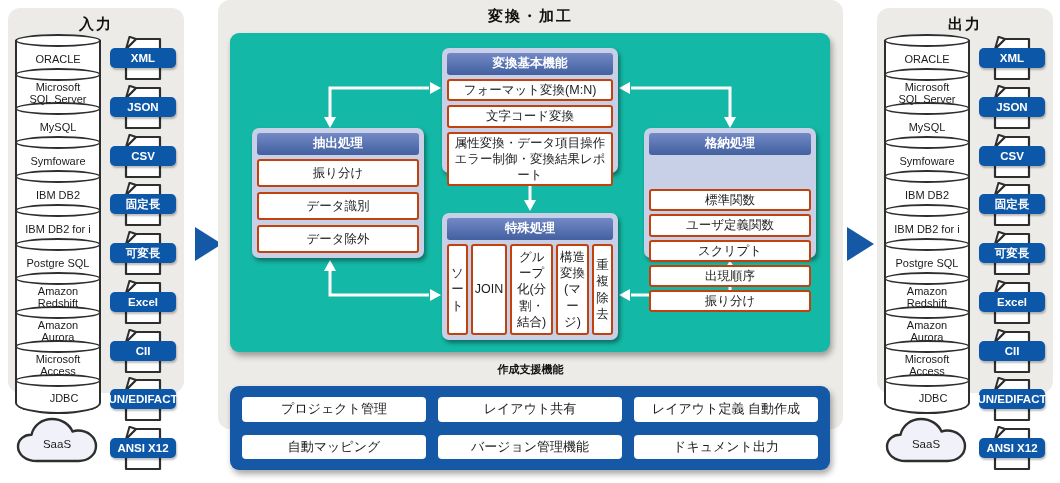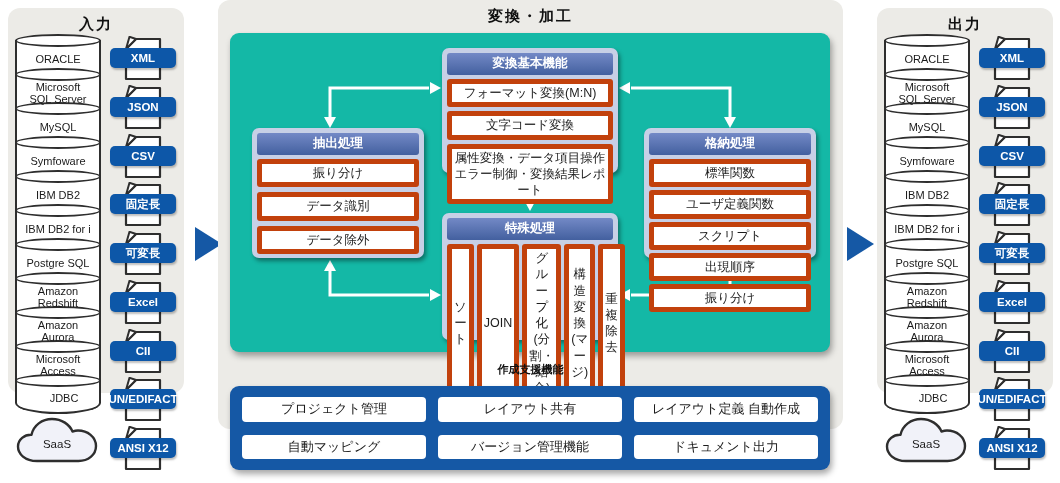--- a/index.html
+++ b/index.html
@@ -73,21 +73,21 @@
     position:absolute; background:#C7D0E6; border-radius:7px; padding:5px;
     box-sizing:border-box; display:flex; flex-direction:column; gap:4px;
     box-shadow:2px 3px 4px rgba(0,0,0,.4);
   }
   .fbox .hd {
     flex:0 0 auto; background:linear-gradient(#7389c6,#43609f);
     color:#fff; font-weight:bold; font-size:12.5px; text-align:center;
     border-radius:3px; padding:2px 0 3px;
   }
   .fbox .it {
-    flex:1 1 auto; background:#fff; border:5px solid #c2410c; border-radius:3px;
+    flex:1 1 auto; background:#fff; border:2px solid #c2410c; border-radius:3px;
     display:flex; align-items:center; justify-content:center; text-align:center;
     font-size:12.5px; line-height:1.3; color:#1c1c1c; white-space:pre-line;
     padding:1px 2px;
   }
   #box-basic   { left:212px; top:15px;  width:176px; height:125px; }
   #box-extract { left:14px;  top:95px;  width:172px; height:130px;margin-left:8px; }
   #box-store   { left:414px; top:95px;  width:172px; height:130px; }
   #box-special { left:212px; top:180px; width:176px; height:127px; }
   .arrows { position:absolute; left:0; top:0; pointer-events:none; }
   .support-title {
@@ -291,21 +291,21 @@
       <div style="display:flex;flex-direction:column;gap:5px;flex:1;">
 
       <div class="it">振り分け</div>
           <div class="it">データ識別</div>
           <div class="it">データ除外</div>
         </div>
     </div>
 
     <div class="fbox" id="box-store">
       <div class="hd">格納処理</div>
-      <div style="display:flex;flex-direction:column;gap:3px;flex:1;">
+      <div style="display:flex;flex-direction:column;gap:3px;flex:1;margin-top:30px;">
 
       <div class="it">標準関数</div>
           <div class="it">ユーザ定義関数</div>
           <div class="it">スクリプト</div>
           <div class="it">出現順序</div>
           <div class="it">振り分け</div>
         </div>
     </div>
 
     <div class="fbox" id="box-special">

